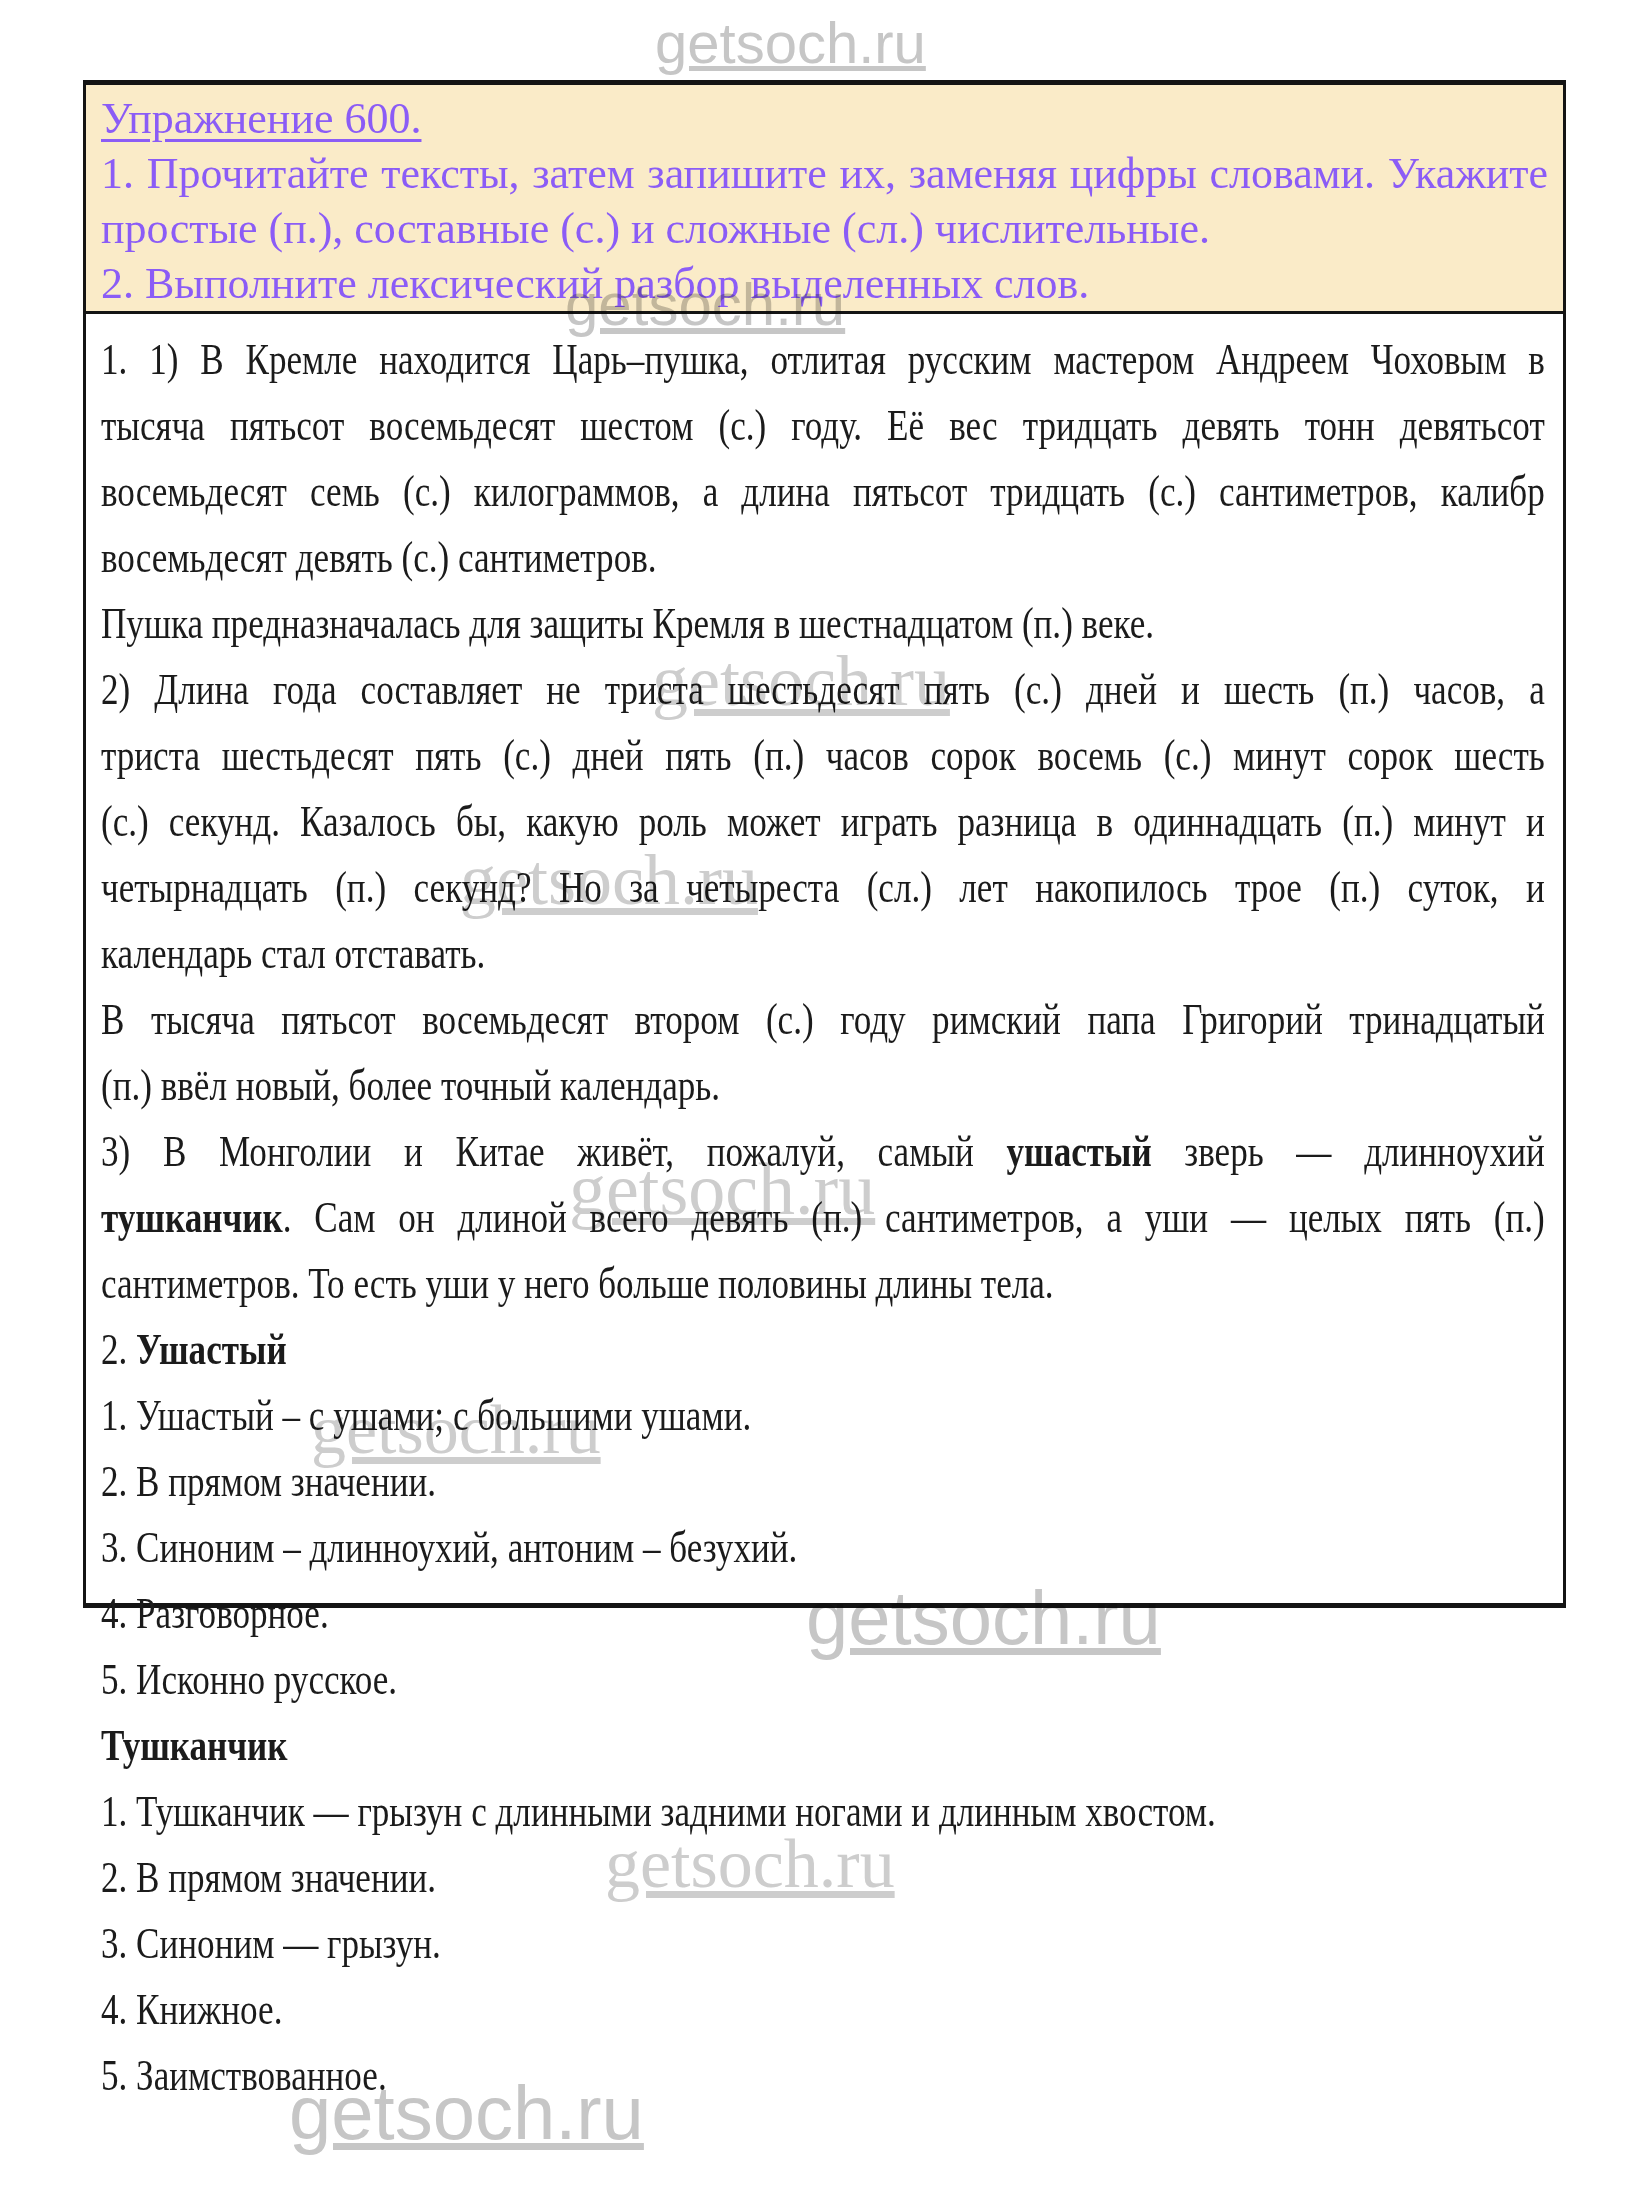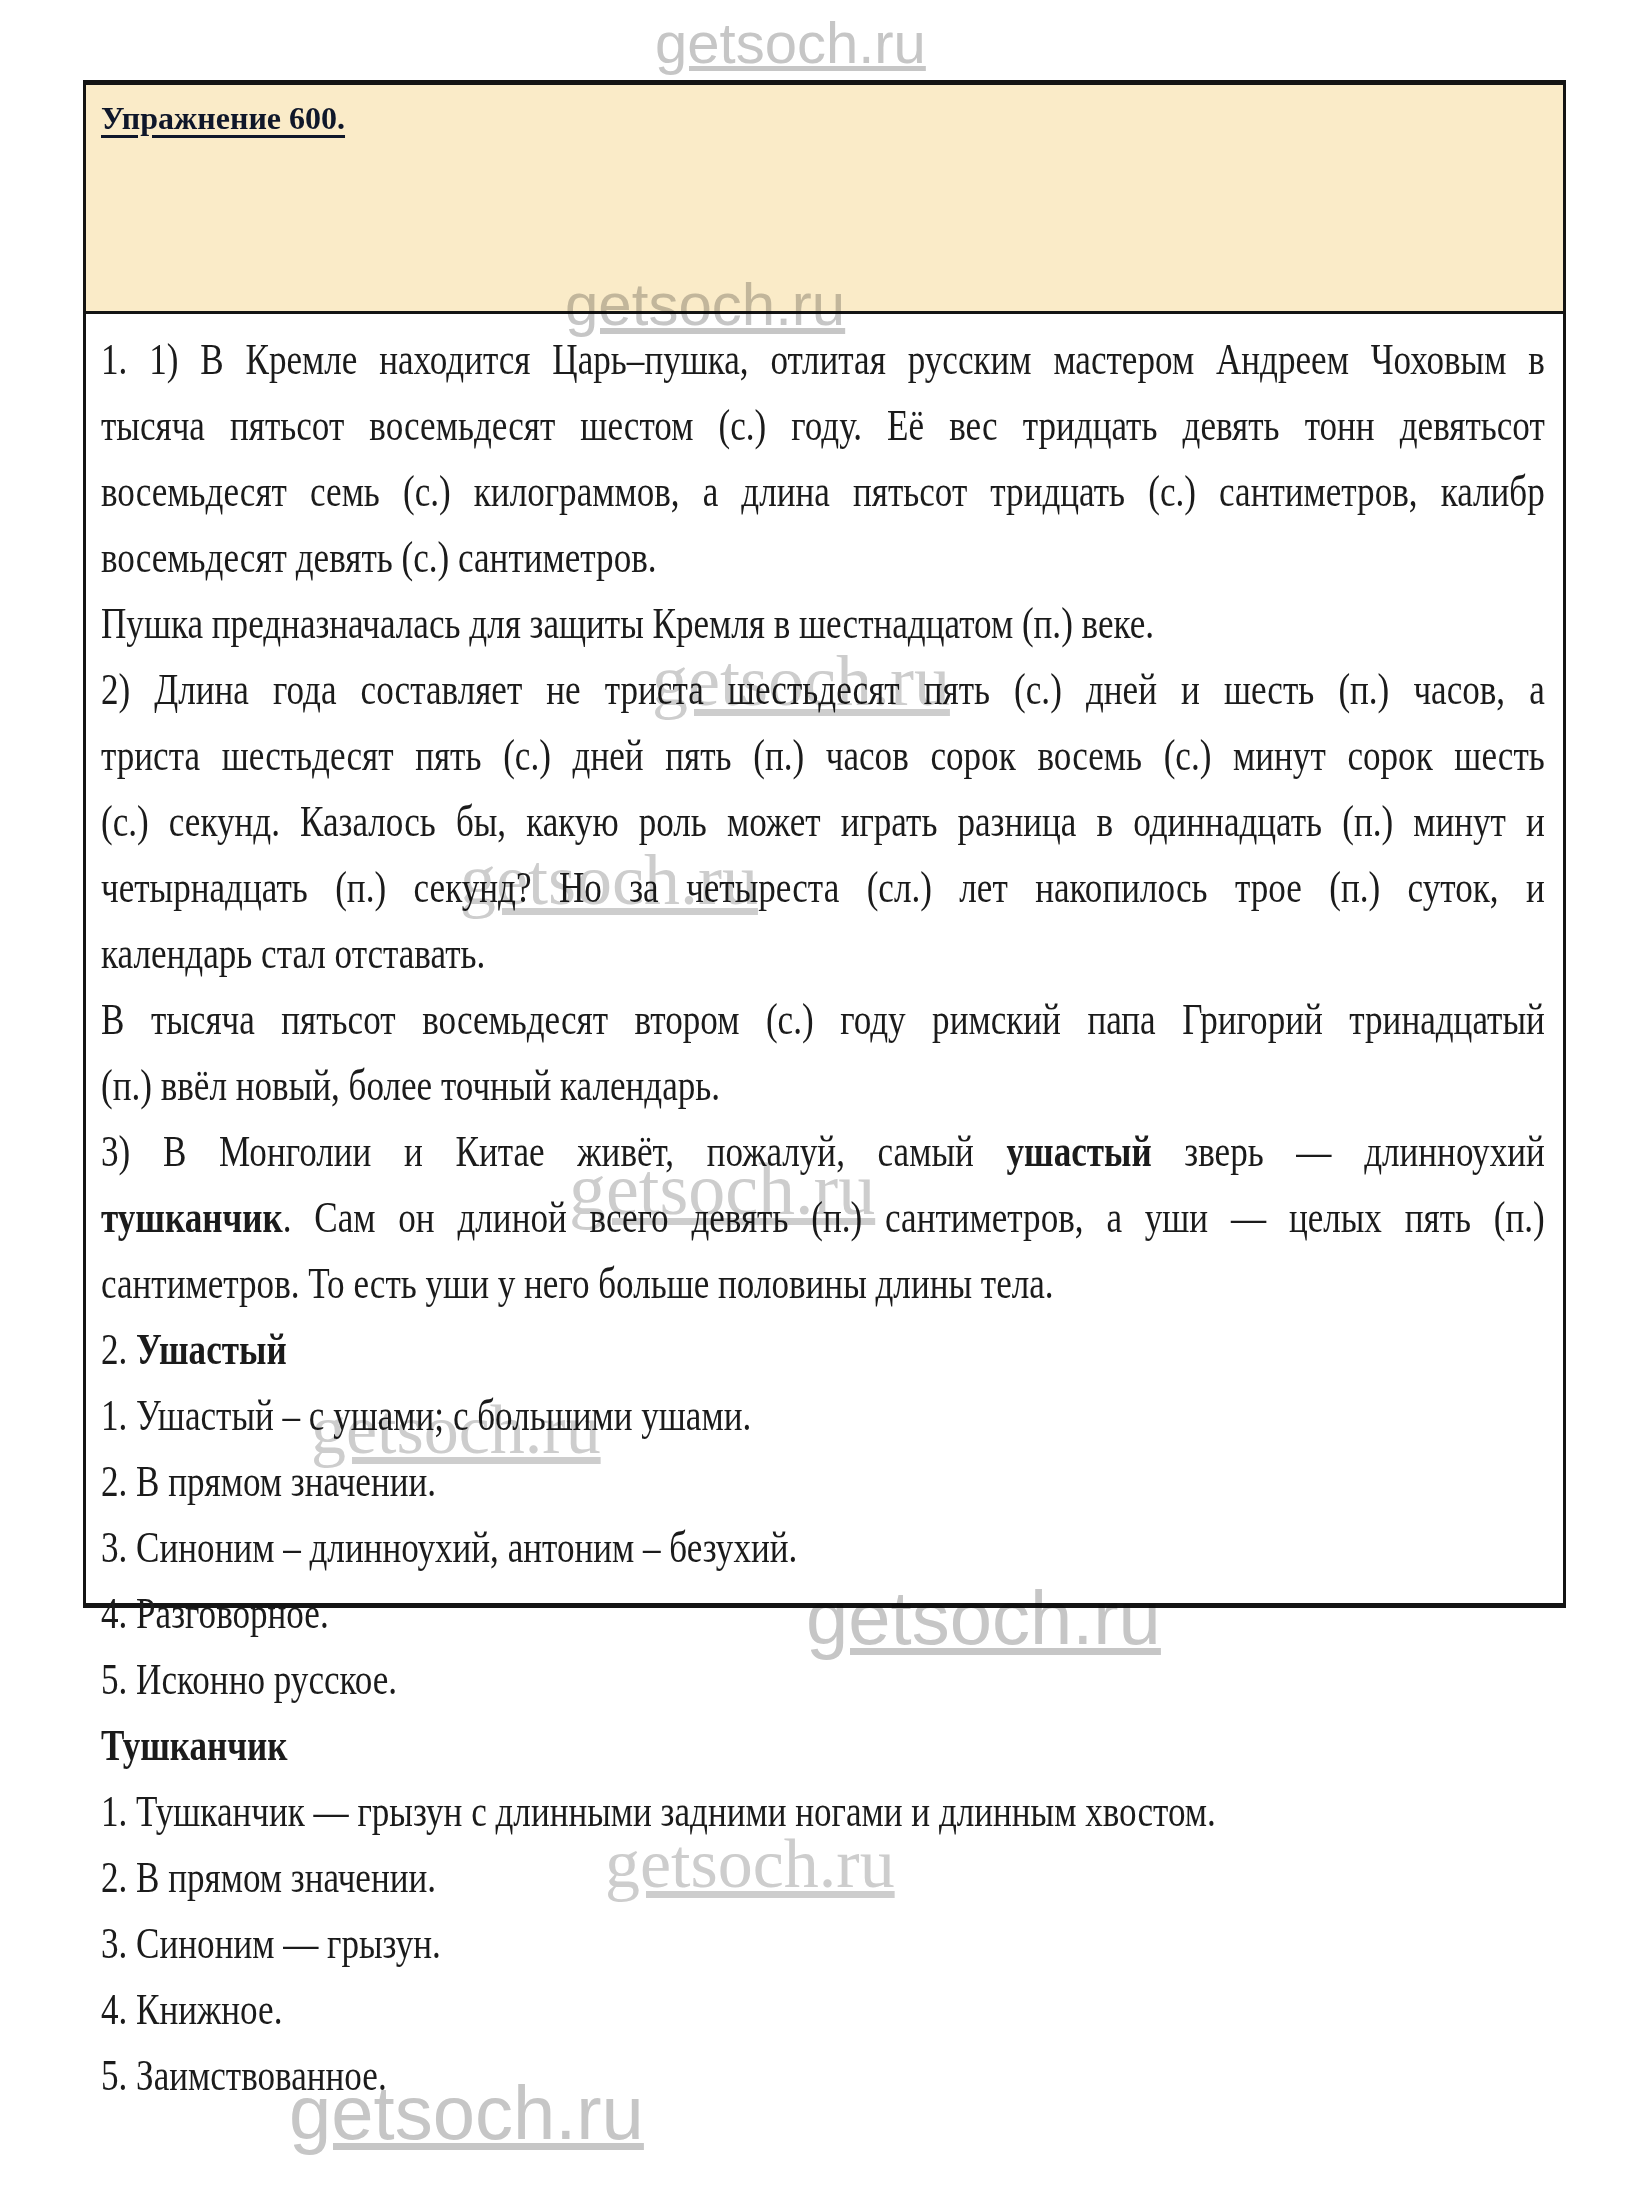--- a/index.html
+++ b/index.html
@@ -18,23 +18,23 @@
     box-sizing:border-box;
     background:#FAEBC8;
     border:3px solid #141414;
     border-top-width:5px;
     border-bottom-width:4px;
     padding:6px 15px 0 15px;
     z-index:2;
   }
   .header-box .hline{
     line-height:55px;
-    font-size:32px;
-    font-weight:bold;
-    color:#0f172a;
+    font-size:44px;
+    font-weight:normal;
+    color:#8b5cf6;
     white-space:nowrap;
   }
   .header-box .hline.just{
     white-space:normal;
     text-align:justify;
     text-align-last:justify;
   }
   .header-box .title{
     text-decoration:underline;
     text-decoration-thickness:3px;
@@ -84,20 +84,25 @@
   .wm-sans{font-family:"Liberation Sans", sans-serif; color:#c6c6c6;}
   .wm-serif{font-family:"Liberation Serif", serif; color:#cdcdcd;}
 </style>
 </head>
 <body>
 
 <div class="page">
 
   <div class="header-box">
     <div class="hline title">Упражнение 600.</div>
+    <div id="header-lines">
+        <div class="hline just">1. Прочитайте тексты, затем запишите их, заменяя цифры словами. Укажите</div>
+        <div class="hline">простые (п.), составные (с.) и сложные (сл.) числительные.</div>
+        <div class="hline">2. Выполните лексический разбор выделенных слов.</div>
+      </div>
   </div>
 
   <div class="solution-box">
     <div class="solution-text" id="solution-lines">
         <div class="bline just"><span>1. 1) В Кремле находится Царь–пушка, отлитая русским мастером Андреем Чоховым в</span></div>
         <div class="bline just"><span>тысяча пятьсот восемьдесят шестом (с.) году. Её вес тридцать девять тонн девятьсот</span></div>
         <div class="bline just"><span>восемьдесят семь (с.) килограммов, а длина пятьсот тридцать (с.) сантиметров, калибр</span></div>
         <div class="bline"><span>восемьдесят девять (с.) сантиметров.</span></div>
         <div class="bline"><span>Пушка предназначалась для защиты Кремля в шестнадцатом (п.) веке.</span></div>
         <div class="bline just"><span>2) Длина года составляет не триста шестьдесят пять (с.) дней и шесть (п.) часов, а</span></div>

